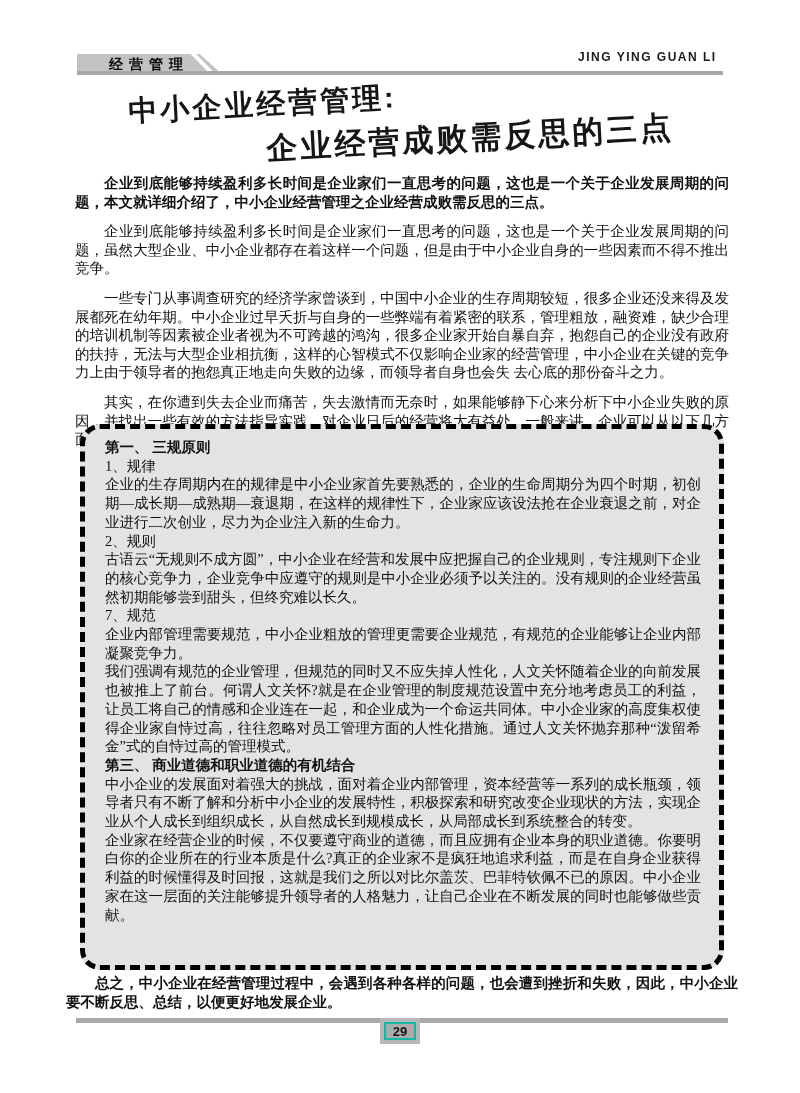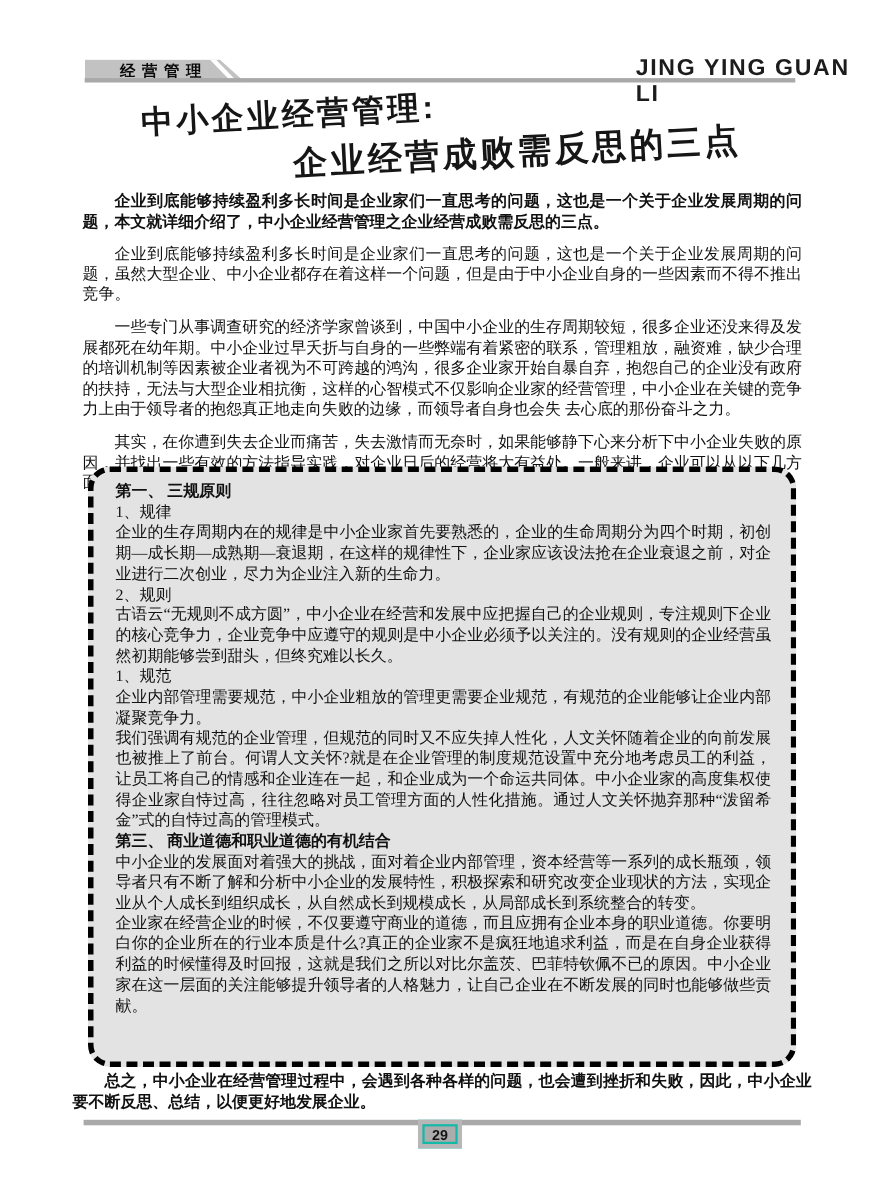--- a/index.html
+++ b/index.html
@@ -20,21 +20,21 @@
     background:#ffffff;transform:rotate(-44deg);
   }
   .tab-label{
     position:absolute;left:0;top:0;width:120px;height:21px;
     display:flex;align-items:center;justify-content:center;
     font-size:14px;font-weight:bold;letter-spacing:6px;padding-left:12px;color:#0a0a0a;
   }
   .header-pinyin{
     position:absolute;left:578px;top:50px;
     font-family:"Liberation Sans","DejaVu Sans",sans-serif;
-    font-size:21px;font-weight:bold;letter-spacing:1.5px;color:#1c1c1c;
+    font-size:12px;font-weight:bold;letter-spacing:1.5px;color:#1c1c1c;
   }
   .header-rule{
     position:absolute;left:77px;top:71px;width:646px;height:4px;background:#a9a9a9;
   }
 
   
   .title-block{
     position:absolute;left:0;top:92px;width:800px;
     transform:rotate(-3deg);transform-origin:130px 12px;
     font-family:"Liberation Sans","DejaVu Sans",sans-serif;
@@ -108,21 +108,21 @@
     <p>一些专门从事调查研究的经济学家曾谈到，中国中小企业的生存周期较短，很多企业还没来得及发展都死在幼年期。中小企业过早夭折与自身的一些弊端有着紧密的联系，管理粗放，融资难，缺少合理的培训机制等因素被企业者视为不可跨越的鸿沟，很多企业家开始自暴自弃，抱怨自己的企业没有政府的扶持，无法与大型企业相抗衡，这样的心智模式不仅影响企业家的经营管理，中小企业在关键的竞争力上由于领导者的抱怨真正地走向失败的边缘，而领导者自身也会失 去心底的那份奋斗之力。</p>
     <p>其实，在你遭到失去企业而痛苦，失去激情而无奈时，如果能够静下心来分析下中小企业失败的原因，并找出一些有效的方法指导实践，对企业日后的经营将大有益处。一般来讲，企业可以从以下几方面分析：</p>
   </div>
 
   <div class="rules-box">
       <div class="box-heading">第一、 三规原则</div>
       <div class="box-subheading">1、规律</div>
       <div class="box-para">企业的生存周期内在的规律是中小企业家首先要熟悉的，企业的生命周期分为四个时期，初创期—成长期—成熟期—衰退期，在这样的规律性下，企业家应该设法抢在企业衰退之前，对企业进行二次创业，尽力为企业注入新的生命力。</div>
       <div class="box-subheading">2、规则</div>
       <div class="box-para">古语云“无规则不成方圆”，中小企业在经营和发展中应把握自己的企业规则，专注规则下企业的核心竞争力，企业竞争中应遵守的规则是中小企业必须予以关注的。没有规则的企业经营虽然初期能够尝到甜头，但终究难以长久。</div>
-      <div class="box-subheading">1、规范</div>
+      <div class="box-subheading">7、规范</div>
       <div class="box-para">企业内部管理需要规范，中小企业粗放的管理更需要企业规范，有规范的企业能够让企业内部凝聚竞争力。</div>
       <div class="box-para">我们强调有规范的企业管理，但规范的同时又不应失掉人性化，人文关怀随着企业的向前发展也被推上了前台。何谓人文关怀?就是在企业管理的制度规范设置中充分地考虑员工的利益，让员工将自己的情感和企业连在一起，和企业成为一个命运共同体。中小企业家的高度集权使得企业家自恃过高，往往忽略对员工管理方面的人性化措施。通过人文关怀抛弃那种“泼留希金”式的自恃过高的管理模式。</div>
       <div class="box-heading">第三、 商业道德和职业道德的有机结合</div>
       <div class="box-para">中小企业的发展面对着强大的挑战，面对着企业内部管理，资本经营等一系列的成长瓶颈，领导者只有不断了解和分析中小企业的发展特性，积极探索和研究改变企业现状的方法，实现企业从个人成长到组织成长，从自然成长到规模成长，从局部成长到系统整合的转变。</div>
       <div class="box-para">企业家在经营企业的时候，不仅要遵守商业的道德，而且应拥有企业本身的职业道德。你要明白你的企业所在的行业本质是什么?真正的企业家不是疯狂地追求利益，而是在自身企业获得利益的时候懂得及时回报，这就是我们之所以对比尔盖茨、巴菲特钦佩不已的原因。中小企业家在这一层面的关注能够提升领导者的人格魅力，让自己企业在不断发展的同时也能够做些贡献。</div>
     </div>
 
   <div class="closing">
     <p>总之，中小企业在经营管理过程中，会遇到各种各样的问题，也会遭到挫折和失败，因此，中小企业要不断反思、总结，以便更好地发展企业。</p>
   </div>

